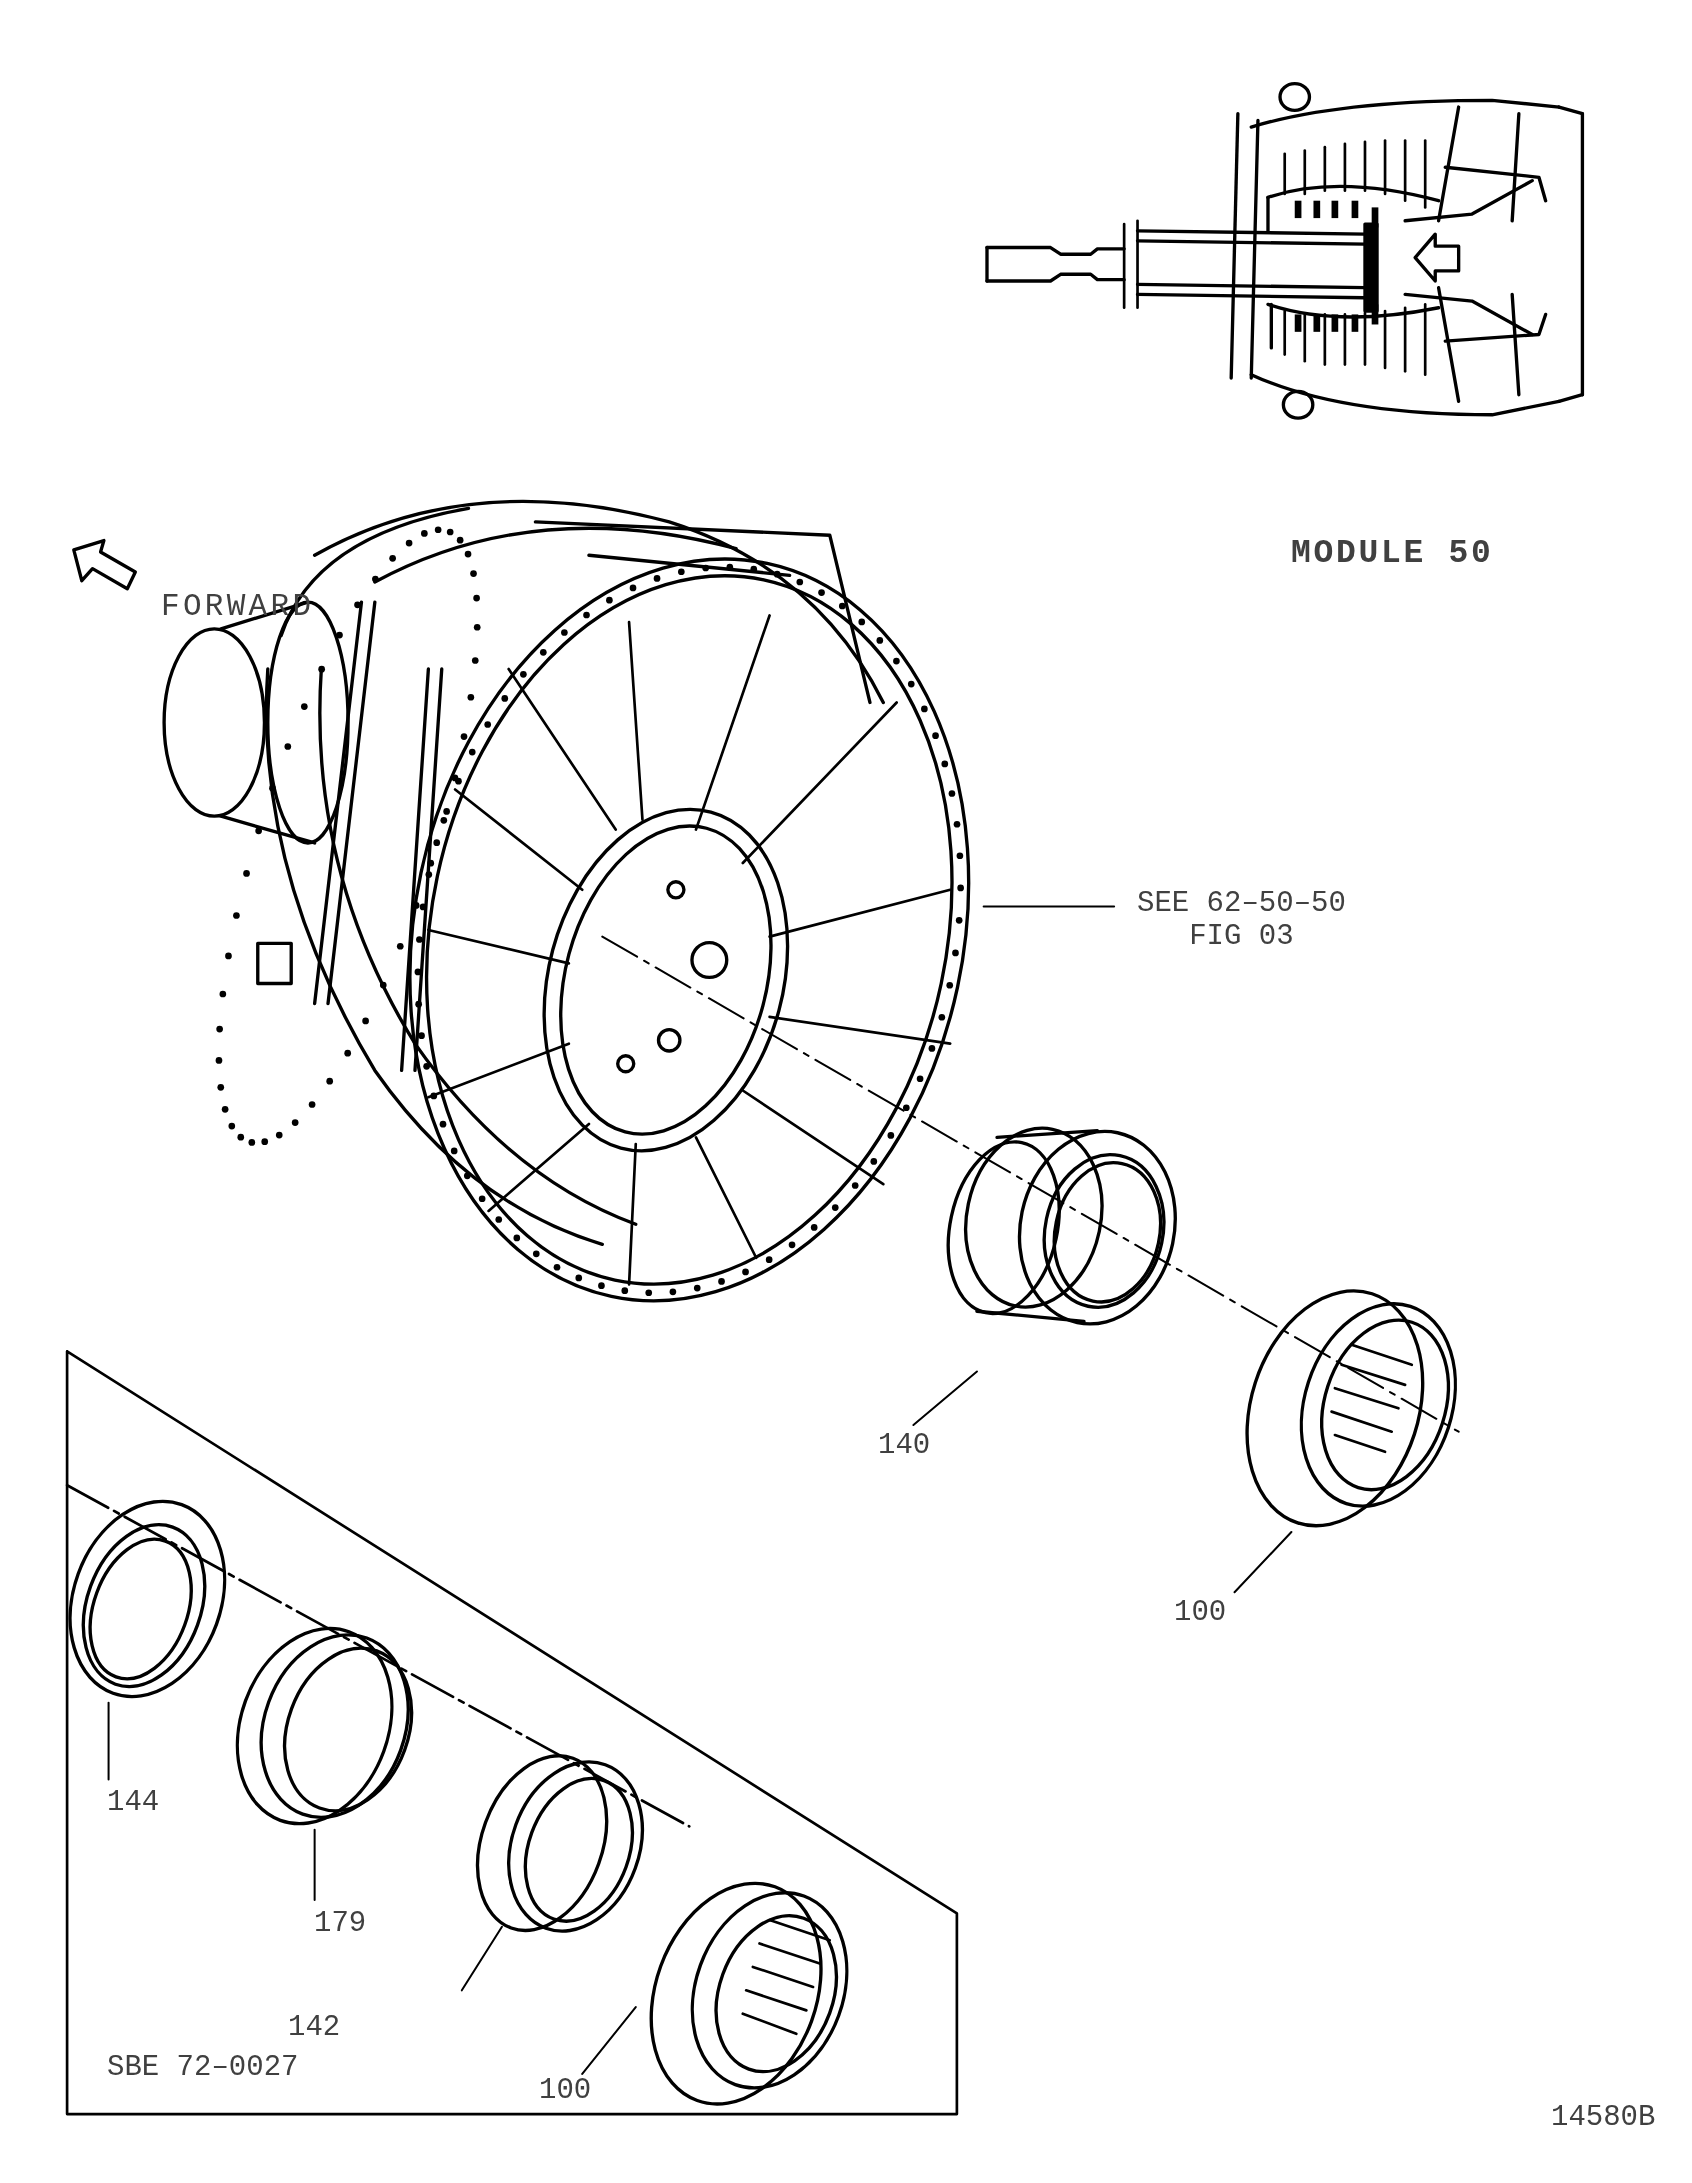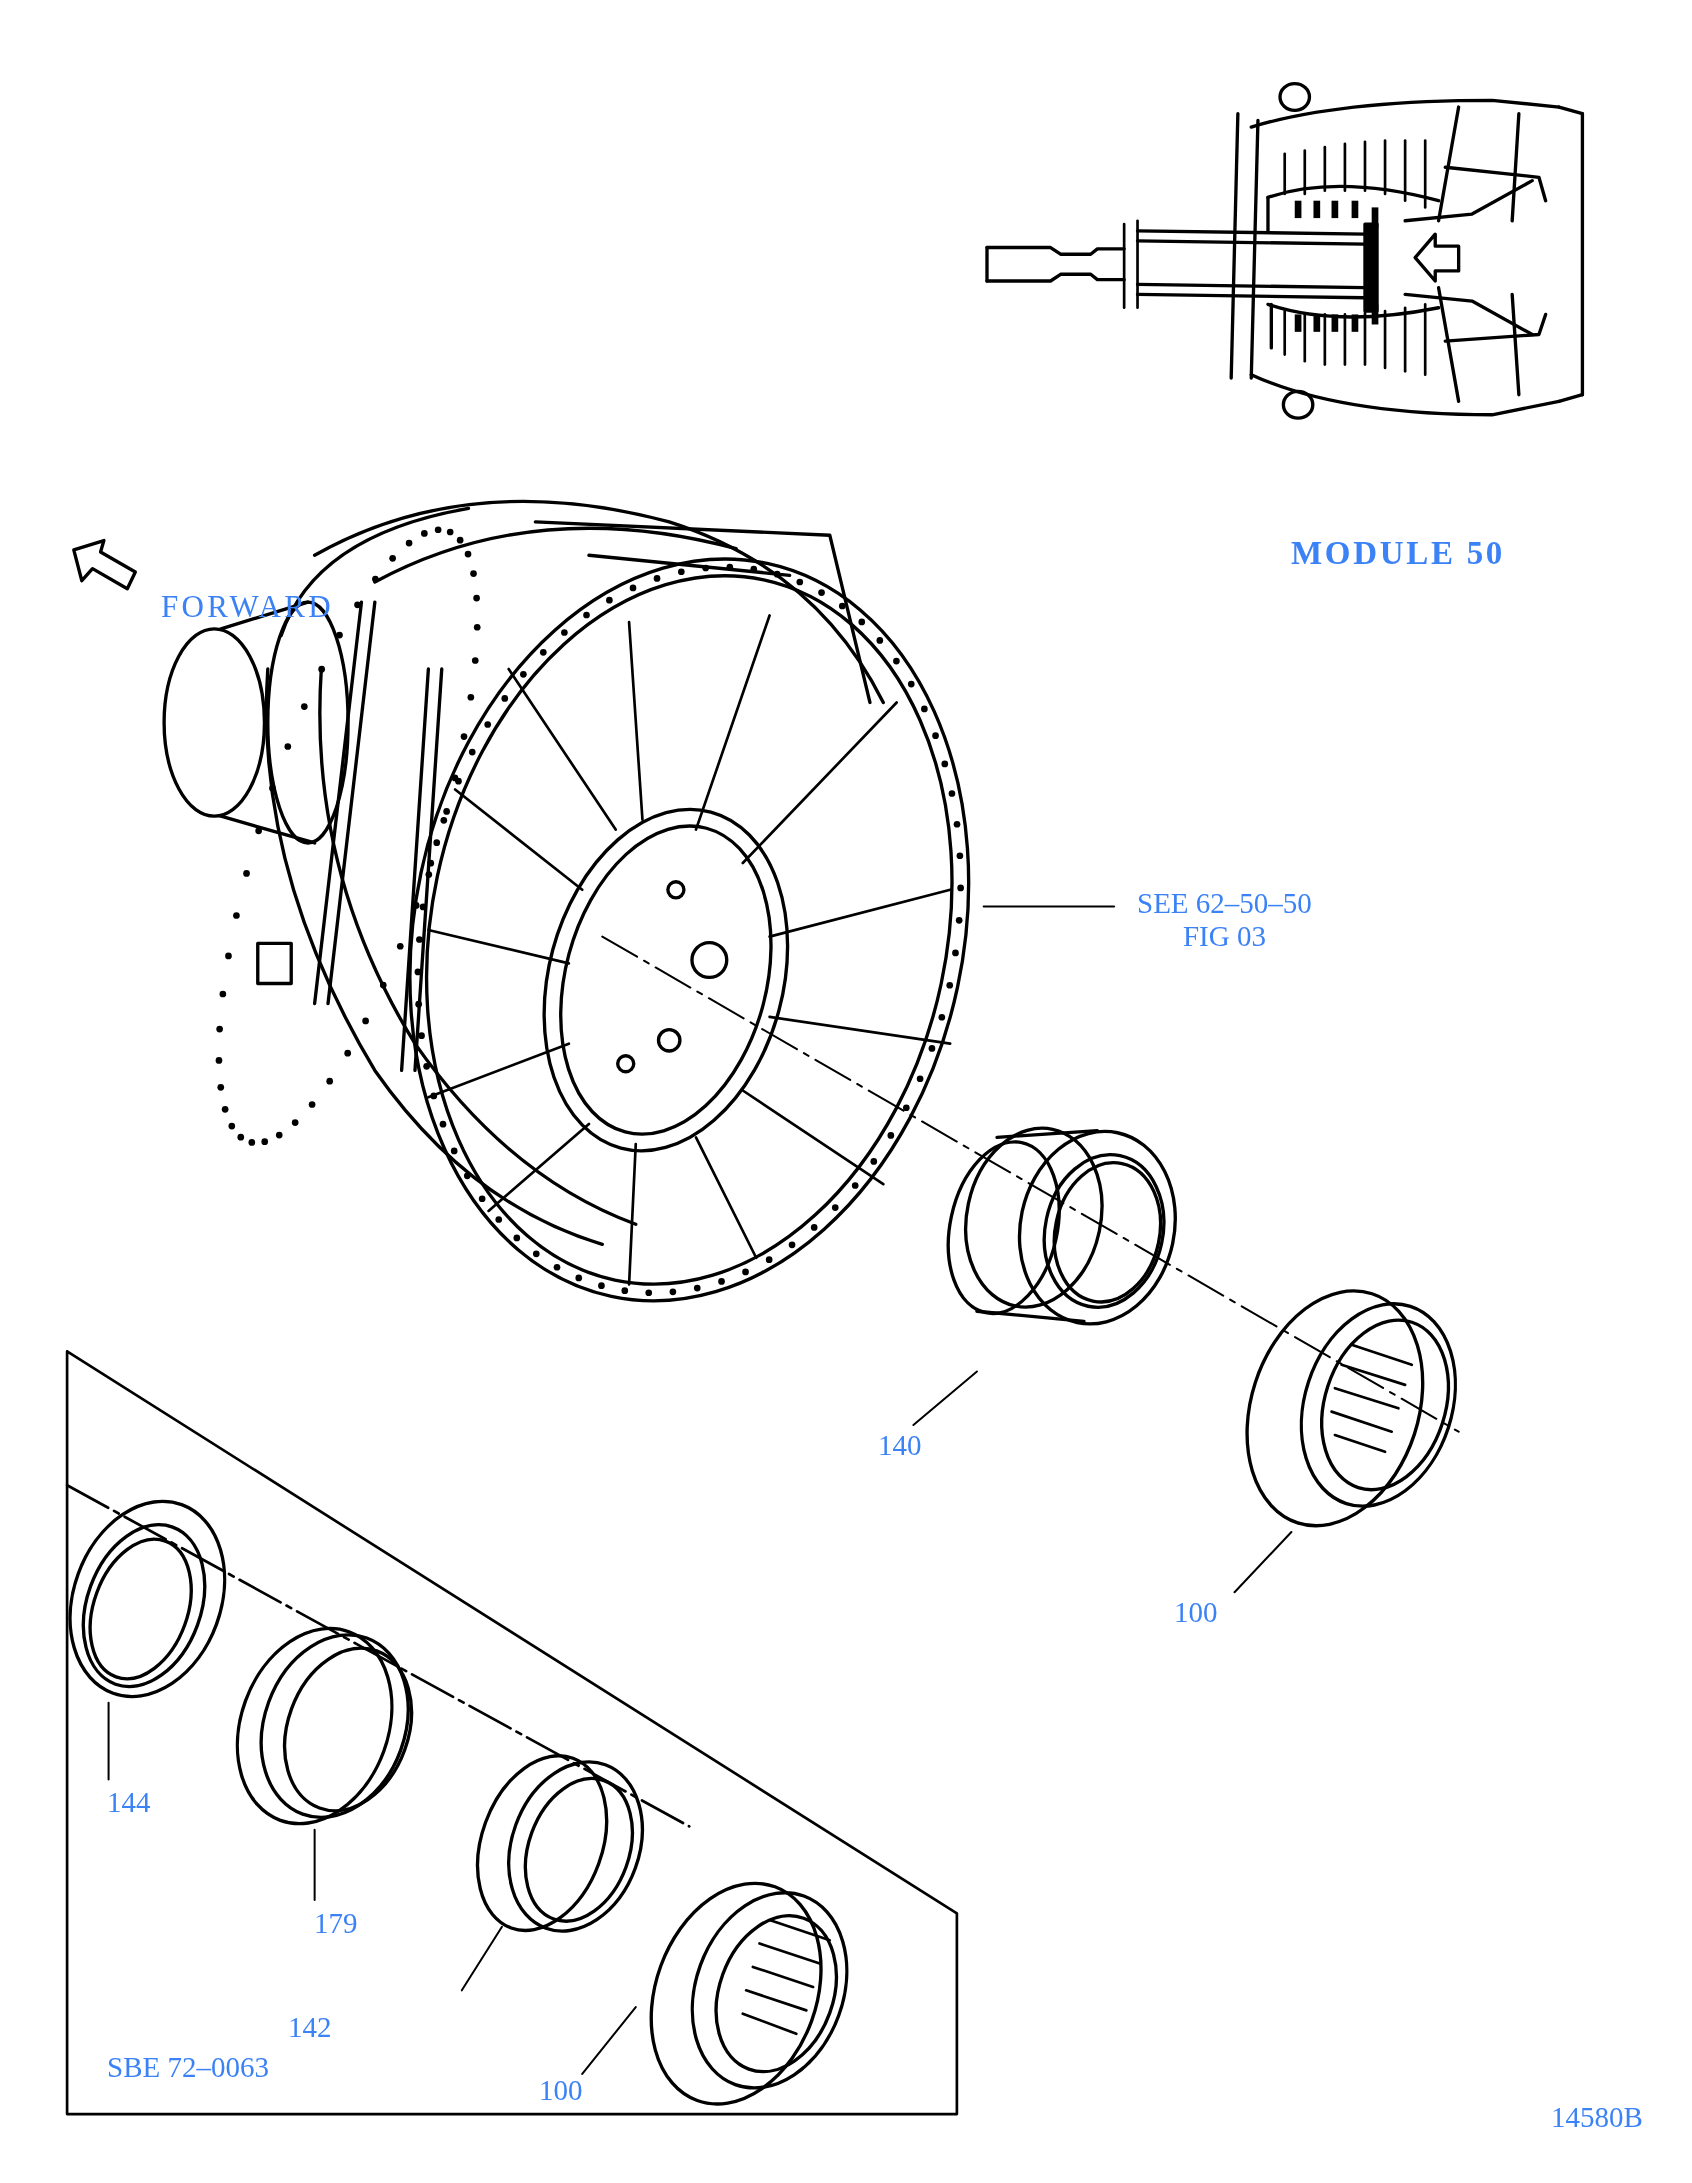--- a/index.html
+++ b/index.html
@@ -1,18 +1,18 @@
 <!DOCTYPE html>
 <html style="font-size:10.7px"><head>
 <meta charset="utf-8">
 <style>
   html, body { margin: 0; padding: 0; background: #ffffff; }
   body { width: 1693px; height: 2183px; position: relative; overflow: hidden; font-family: "Liberation Sans", sans-serif; color: #000; }
   svg.art { position: absolute; left: 0; top: 0; width: 1693px; height: 2183px; }
-  .lbl { position: absolute; font-family: Liberation Serif, serif; color: #3b82f6; white-space: nowrap; }
+  .lbl { position: absolute; font-family: Liberation Mono, monospace; color: #404040; white-space: nowrap; }
   .callout { font-size: 29px; }
   .mod { font-size: 33px; letter-spacing: 2.7px; font-weight: bold; }
   .fwd { font-size: 31px; letter-spacing: 3.3px; margin-left: 24px; }
   .ref { font-size: 29px; text-align: center; line-height: 33px; }
 </style>
 </head>
 <body>
 
 <svg class="art" viewBox="0 0 2530 3263" xmlns="http://www.w3.org/2000/svg" fill="none" stroke="#000" stroke-width="5" stroke-linejoin="round" stroke-linecap="round">
 
@@ -337,15 +337,15 @@
 </div>
 
 <div class="lbl callout" style="left:878px; top:1429px;">140</div>
 <div class="lbl callout" style="left:1174px; top:1596px;">100</div>
 
 <div class="lbl callout" style="left:107px; top:1786px;">144</div>
 <div class="lbl callout" style="left:314px; top:1907px;">179</div>
 <div class="lbl callout" style="left:288px; top:2011px;">142</div>
 <div class="lbl callout" style="left:539px; top:2074px;">100</div>
 
-<div class="lbl callout" style="left:107px; top:2051px;">SBE 72–0063</div>
+<div class="lbl callout" style="left:107px; top:2051px;">SBE 72–0027</div>
 <div class="lbl callout" style="left:1551px; top:2101px;">14580B</div>
 
 
 </body></html>

